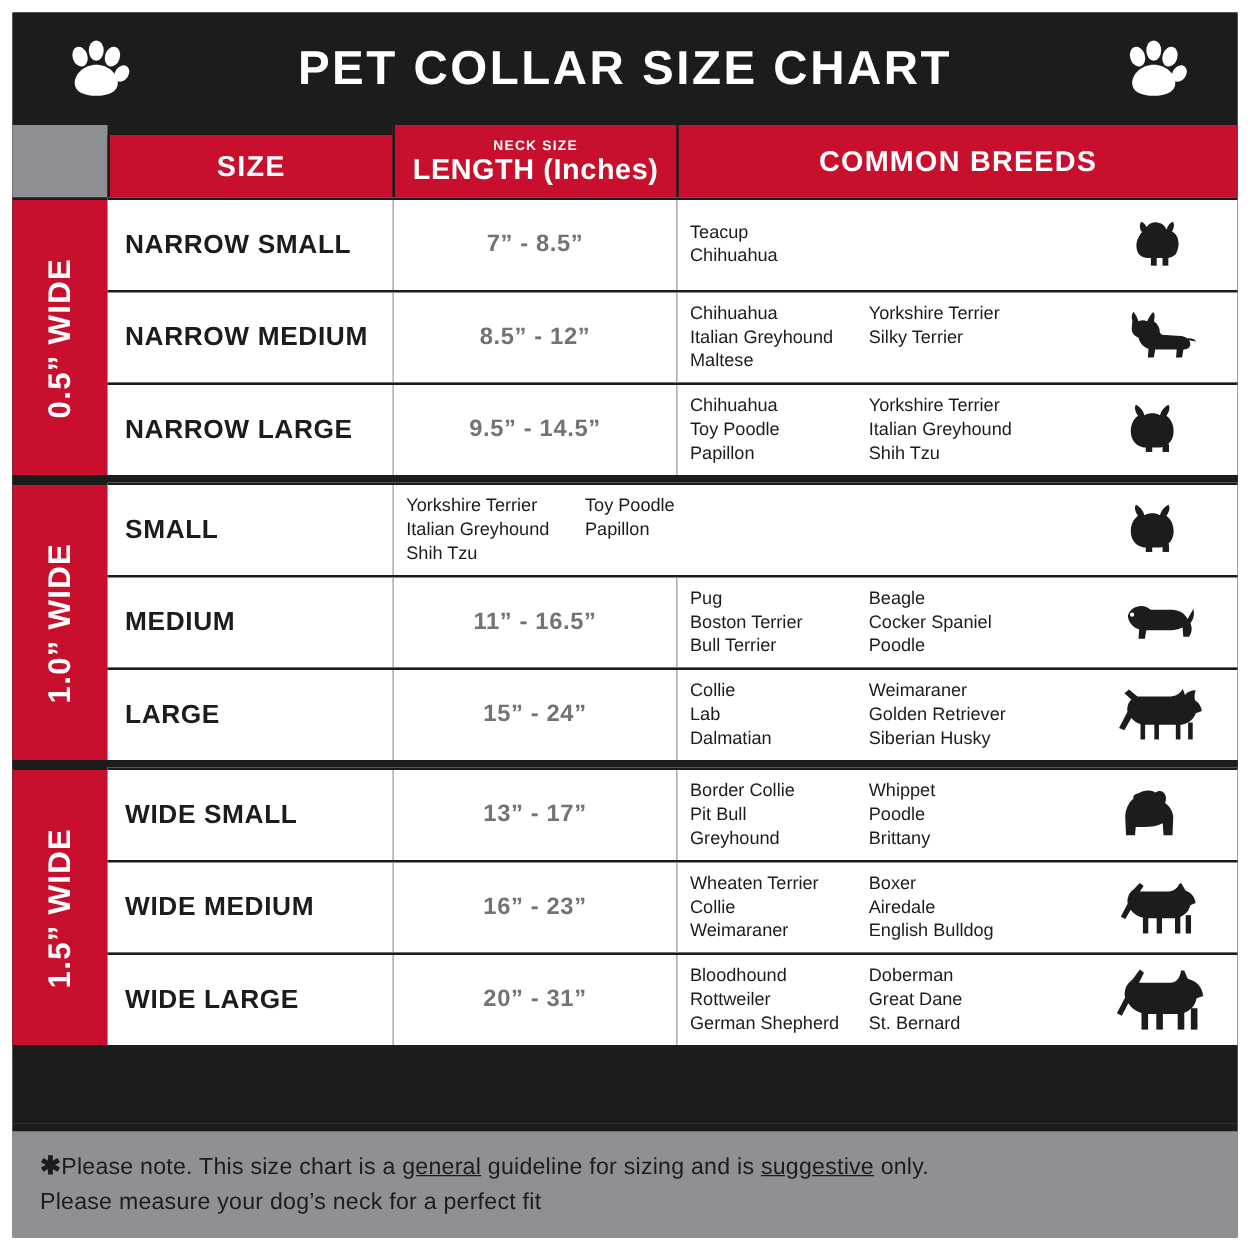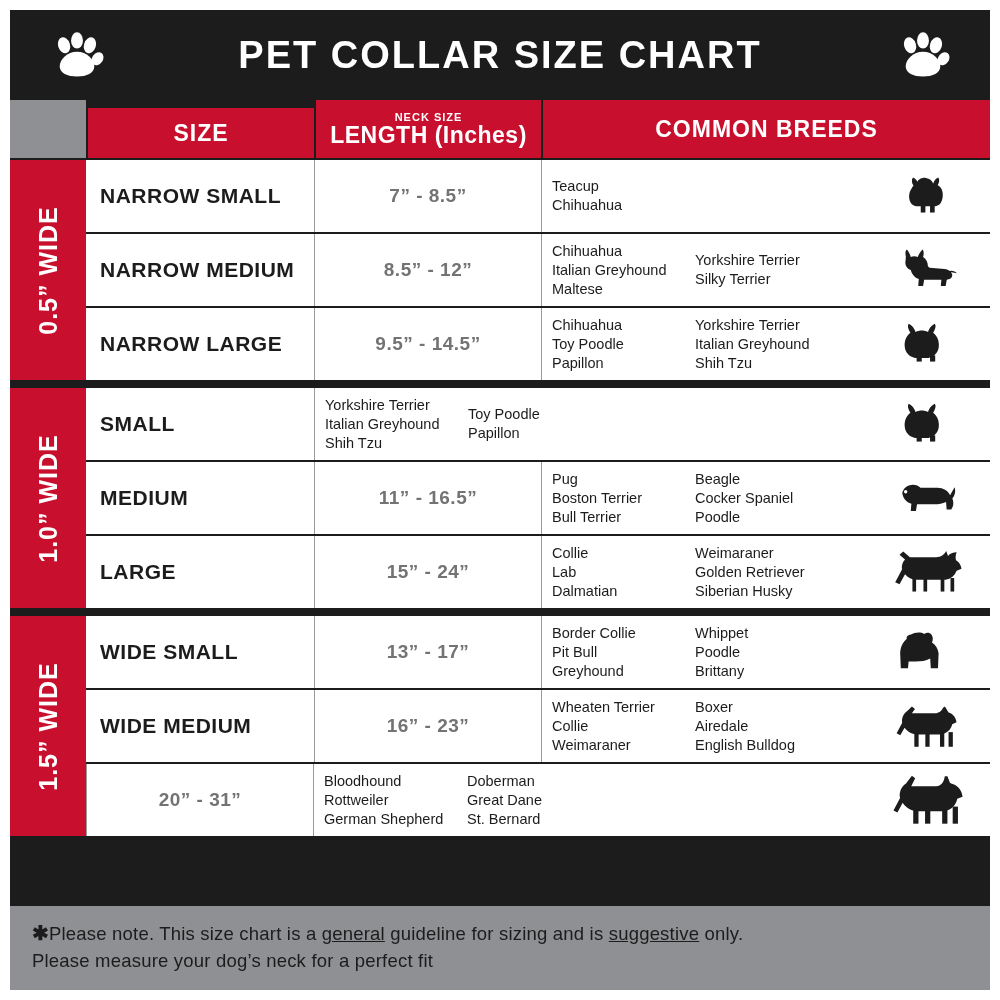--- a/index.html
+++ b/index.html
@@ -168,21 +168,20 @@
     display: flex;
     align-items: center;
     box-sizing: border-box;
     border-left: 1px solid #9a9a9a;
     padding: 6px 0 6px 10px;
     position: relative;
   }
   .breed-cols {
     display: flex;
     flex: 1;
-    align-items: center;
   }
   .breed-col {
     width: 143px;
     font-size: 14.5px;
     line-height: 19px;
     color: #1c1c1c;
   }
   .dog-wrap {
     width: 110px;
     flex: none;
@@ -469,20 +468,21 @@
                   <rect x="36" y="46" width="7" height="24" fill="#1c1c1c"></rect>
                   <rect x="54" y="46" width="7" height="24" fill="#1c1c1c"></rect>
                   <rect x="78" y="46" width="7" height="24" fill="#1c1c1c"></rect>
                   <rect x="92" y="46" width="7" height="24" fill="#1c1c1c"></rect>
                 </svg>
               </div>
             </div>
           </div>
 
           <div class="row">
+            <div class="cell-size">WIDE LARGE</div>
             <div class="cell-length">20” - 31”</div>
             <div class="cell-breeds">
               <div class="breed-cols">
                 <div class="breed-col">
                   <div>Bloodhound</div>
                   <div>Rottweiler</div>
                   <div>German Shepherd</div>
                 </div>
                 <div class="breed-col">
                   <div>Doberman</div>

